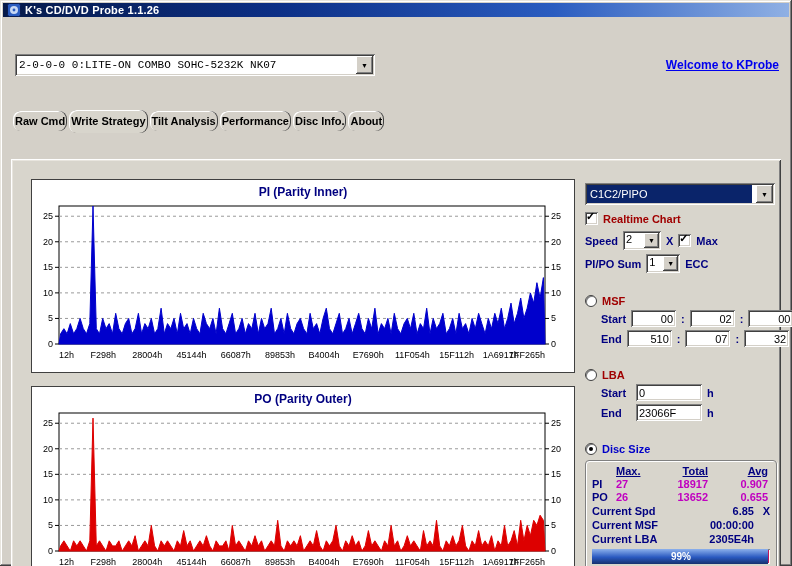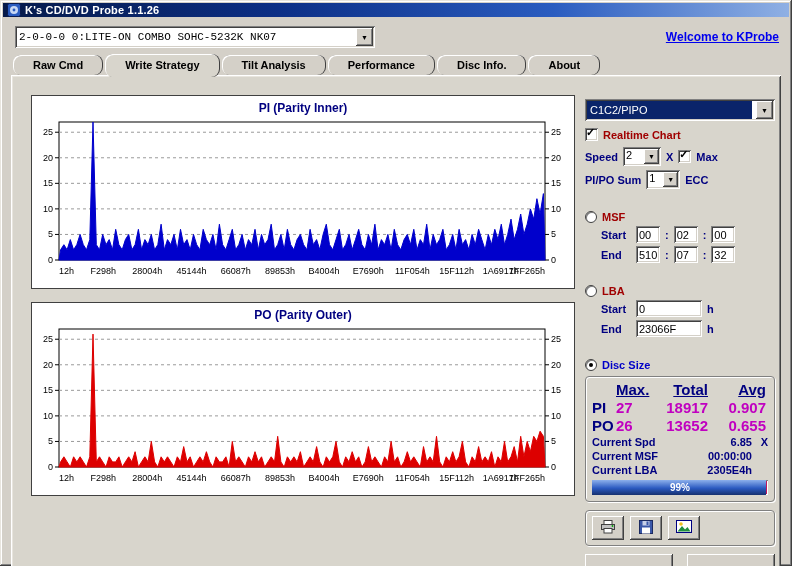--- a/index.html
+++ b/index.html
@@ -1,40 +1,40 @@
 <!DOCTYPE html>
 <html><head>
 <meta charset="utf-8">
 <style>
   *{box-sizing:border-box;margin:0;padding:0;}
   html,body{width:792px;height:566px;overflow:hidden;}
   body{font-family:"Liberation Sans",sans-serif;background:#808080;}
   .window{width:792px;height:566px;background:#d4d0c8;padding:3px;
     box-shadow:inset -1px -1px #404040,inset 1px 1px #e8e5de,inset -2px -2px #808080,inset 2px 2px #fff;
-    display:flex;flex-direction:column;}
+    display:flex;flex-direction:column;gap:28px;}
   
   .titlebar{height:20px;display:flex;align-items:center;gap:4px;padding:0 4px;
     background:linear-gradient(90deg,#061a4a 0%,#0c2f86 35%,#2a5cc0 70%,#8fb0e4 100%);}
   .titlebar .title-text{color:#fff;font-size:11px;font-weight:bold;letter-spacing:.2px;}
   .app-icon{width:14px;height:14px;display:inline-block;}
   
   .toprow{display:flex;align-items:center;justify-content:space-between;padding:9px 10px 6px 12px;}
   .combo{display:flex;height:22px;background:#fff;
     box-shadow:inset 1px 1px #808080,inset -1px -1px #fff,inset 2px 2px #404040,inset -2px -2px #d4d0c8;}
   .combo .combo-text{flex:1;font-size:11px;line-height:16px;padding:3px 4px;white-space:nowrap;overflow:hidden;color:#000;}
   .combo .combo-text.mono{font-family:"Liberation Mono",monospace;font-size:11px;}
   .combo .combo-text.sel{background:#0a246a;color:#fff;margin:2px;padding:1px 3px;}
   .combo-btn{width:17px;margin:2px;background:#d4d0c8;display:flex;align-items:center;justify-content:center;
     box-shadow:inset -1px -1px #404040,inset 1px 1px #fff,inset -2px -2px #808080;cursor:default;}
   .arrow{font-size:7px;color:#000;line-height:1;}
   .drive-combo{width:360px;}
   .kprobe-link{color:#0000ee;font-size:12px;font-weight:bold;text-decoration:underline;}
   
   .tabs{display:flex;align-items:flex-end;padding-left:10px;position:relative;z-index:3;}
-  .tab{height:20px;line-height:20px;padding:0 20px;font-size:11px;font-weight:bold;color:#000;background:#d4d0c8;
+  .tab{height:20px;line-height:20px;padding:0 2px;font-size:11px;font-weight:bold;color:#000;background:#d4d0c8;
     border-top-left-radius:3px;border-top-right-radius:3px;margin-right:2px;
     box-shadow:inset -1px 0 #404040,inset 1px 1px #fff;cursor:default;border-radius:8px;}
   .tab.active{height:23px;line-height:22px;background:#d8d5cc;margin-bottom:-2px;padding-bottom:2px;
     box-shadow:inset -1px 0 #404040,inset 1px 1px #fff;}
   
   .tabpage{margin:0 8px 4px 8px;flex:1;background:#d8d5cc;position:relative;z-index:1;
     box-shadow:inset 1px 1px #fff,inset -1px -1px #404040,inset 2px 2px #e8e5de,inset -2px -2px #808080;
     display:flex;padding:20px 8px 0 20px;}
   .charts-col{width:548px;}
   .chart-panel{width:544px;background:#fff;border:1px solid #404040;margin-bottom:13px;padding:2px 0 0 0;}
@@ -56,26 +56,26 @@
     box-shadow:inset 1px 1px #808080,inset -1px -1px #fff,inset 2px 2px #404040,inset -2px -2px #d4d0c8;}
   .cb .mark{position:absolute;left:1px;top:-2px;font-size:11px;font-weight:bold;color:#000;}
   .radio{width:12px;height:12px;border-radius:50%;background:#fff;flex:0 0 auto;position:relative;
     box-shadow:inset 1px 1px #808080,inset -1px -1px #fff;border:1px solid #404040;}
   .radio.selected::after{content:"";position:absolute;left:3px;top:3px;width:4px;height:4px;border-radius:50%;background:#000;}
   .mt4{margin-top:4px;} .mt6{margin-top:6px;} .mt7{margin-top:22px;} .mt3{margin-top:3px;}
   .indent{margin-left:16px;}
   .tbox{height:17px;background:#fff;border:none;outline:none;font-family:"Liberation Sans",sans-serif;
     font-size:11px;color:#000;padding:1px 3px;
     box-shadow:inset 1px 1px #808080,inset -1px -1px #fff,inset 2px 2px #404040,inset -2px -2px #d4d0c8;}
-  .w26{width:24px;text-align:left;} .w66{width:66px;}
+  .w26{width:45px;text-align:right;} .w66{width:66px;}
   .wlab{width:30px;display:inline-block;}
   .colon{color:#000080;font-weight:bold;font-size:11px;}
   .groupbox{border:1px solid #808080;box-shadow:1px 1px 0 #fff, inset 1px 1px 0 #fff;border-radius:4px;}
   .stats{margin-top:5px;padding:4px 6px 6px 6px;}
-  .stats-grid{display:grid;grid-template-columns:24px 34px 58px 1fr;row-gap:1px;font-size:15px;font-weight:bold;}
+  .stats-grid{display:grid;grid-template-columns:24px 34px 58px 1fr;row-gap:1px;font-size:11px;font-weight:bold;}
   .hdr{color:#000080;text-decoration:underline;}
   .c3{text-align:right;} .c4{text-align:right;padding-right:2px;}
   .rowlbl{color:#000080;}
   .val{color:#c000c0;}
   .cur-row{display:flex;font-size:11px;font-weight:bold;color:#000080;margin-top:2px;}
   .cur-lbl{width:82px;}
   .cur-val{flex:1;text-align:right;}
   .cur-unit{width:16px;text-align:right;}
   .progress{height:15px;margin-top:4px;background:#be185d;position:relative;
     box-shadow:inset 1px 1px #808080,inset -1px -1px #fff;}

